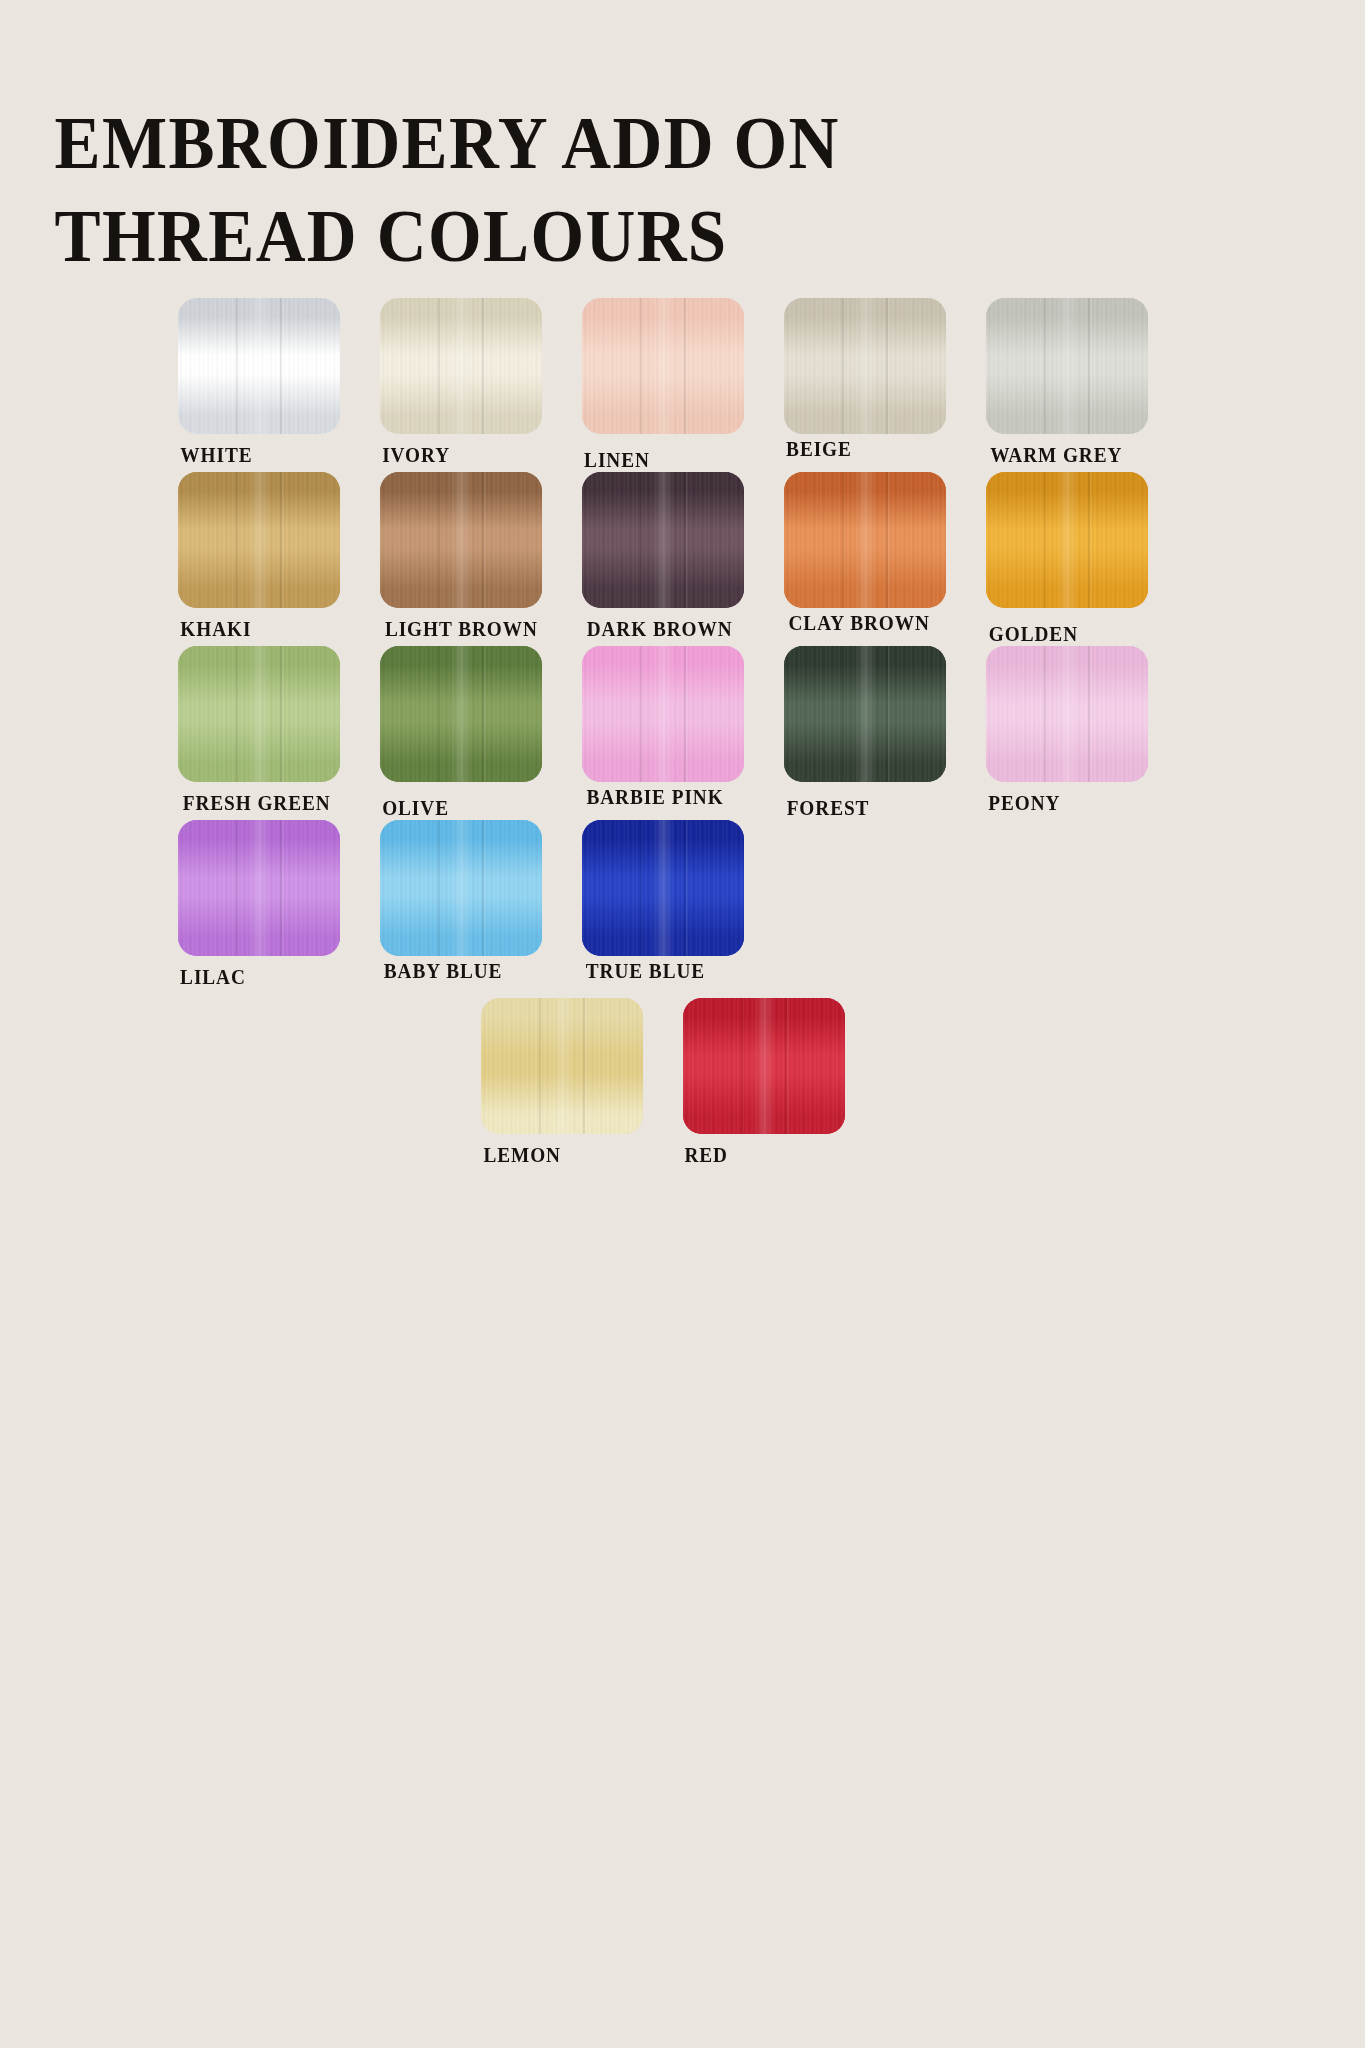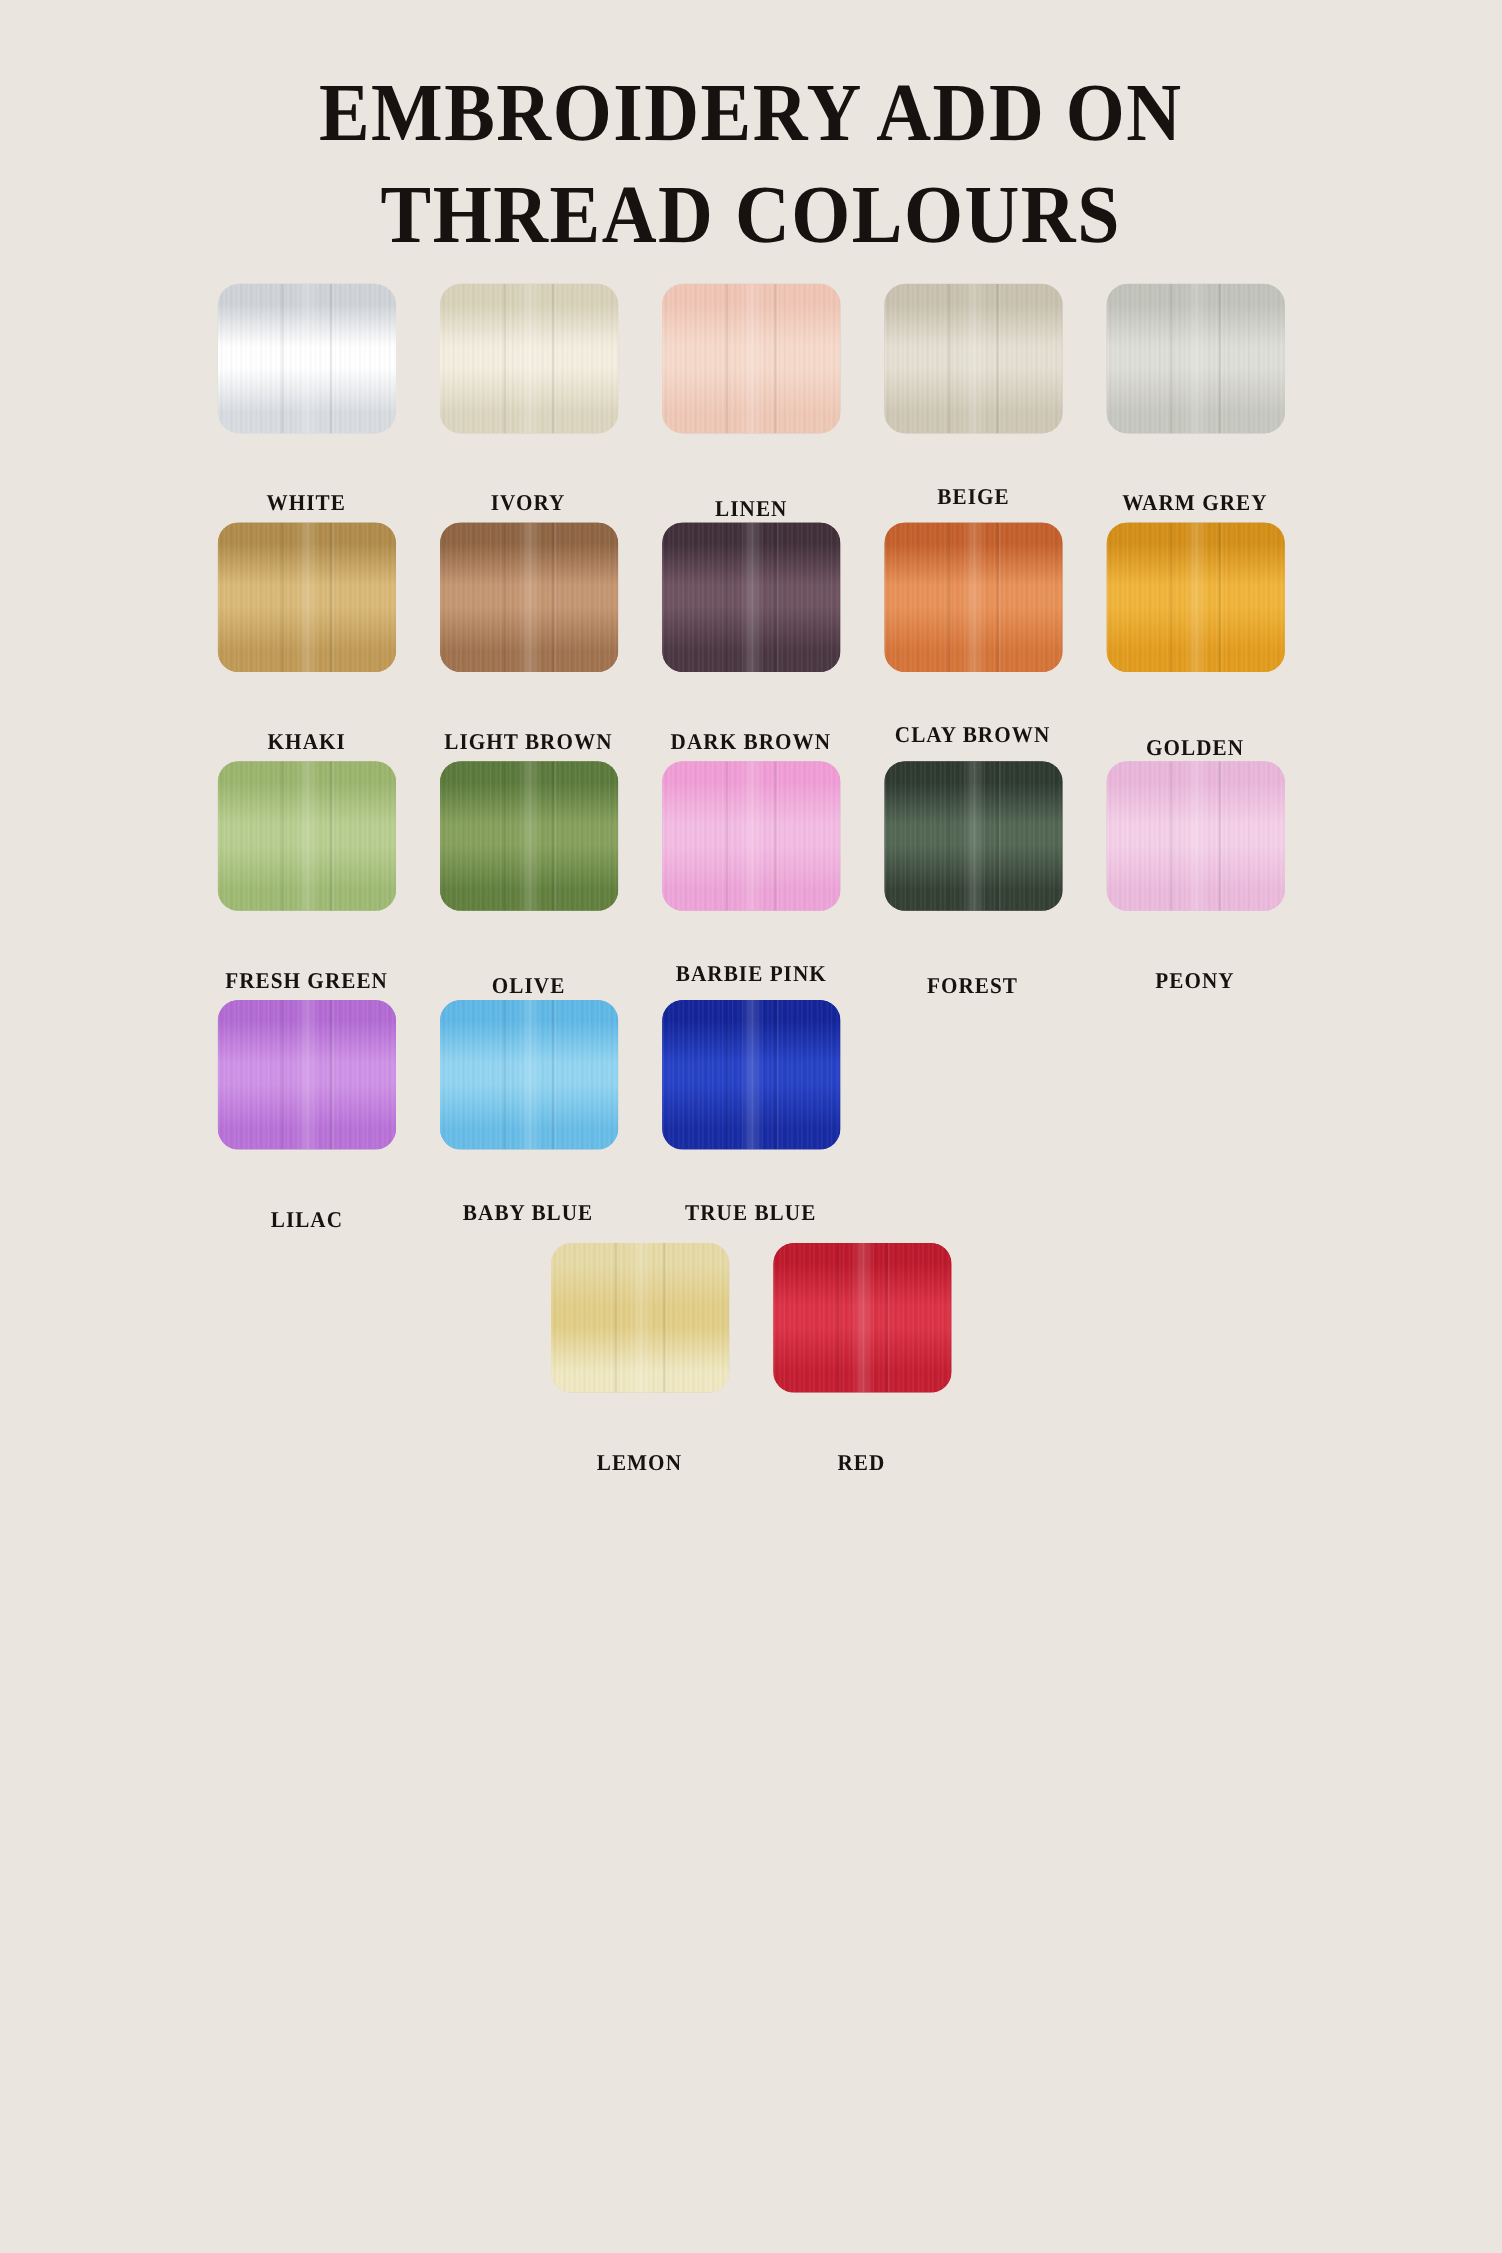--- a/index.html
+++ b/index.html
@@ -12,22 +12,22 @@
     height: 2048px;
     background: #EAE5DF;
     font-family: "Liberation Serif", "DejaVu Serif", serif;
     overflow: hidden;
     position: relative;
   }
 
   
   #title-block {
     width: 100%;
-    padding-top: 56px;
-    text-align: center;
+    padding-top: 96px;
+    text-align: left;
   }
   .title-line {
     display: block;
     font-family: "Liberation Serif", "DejaVu Serif", serif;
     font-size: 75px;
     line-height: 93px;
     font-weight: 700;
     letter-spacing: 1.5px;
     color: #15120F;
     transform: scaleX(0.92);
@@ -49,22 +49,21 @@
     width: 100%;
   }
   .swatch-row.centered {
     justify-content: center;
   }
   .swatch-cell {
     width: 202px;
     box-sizing: border-box;
     display: flex;
     flex-direction: column;
-    align-items: center;
-    gap: 43px;
+    align-items: flex-start;
   }
 
   .swatch-chip {
     position: relative;
     width: 162px;
     height: 136px;
     border-radius: 19px;
     overflow: hidden;
     background: #cccccc;
     flex: none;

